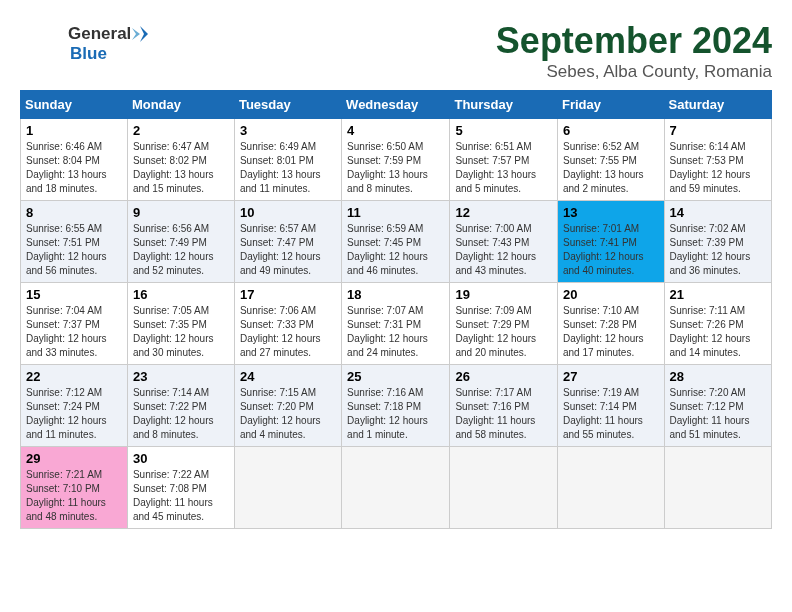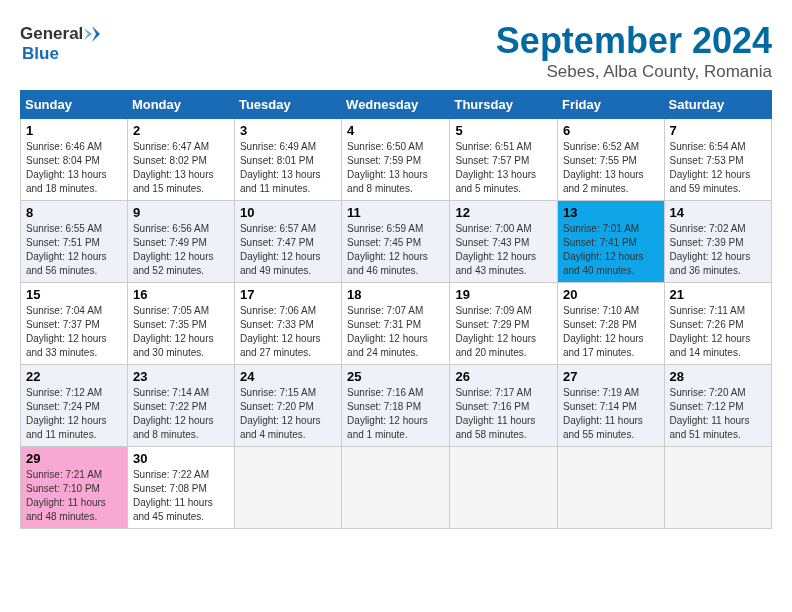--- a/index.html
+++ b/index.html
@@ -43,34 +43,34 @@
     }
     .day-info {
       font-size: 10px;
       line-height: 1.4;
       color: #333;
     }
   </style>
 </head>
 <body>
 
-<div style="display:flex; justify-content:space-between; align-items:flex-start; margin-bottom: 8px;">
+<div style="display:flex; justify-content:space-between; align-items:flex-start; margin-bottom: 8px; margin-left: 48px;">
   <div style="display:flex; align-items:center; margin-top:4px;">
     <div style="position:relative; width:56px; height:36px;">
       <span style="font-size:17px; font-weight:bold; color:#333;">General</span>
       <br>
       <span style="font-size:17px; font-weight:bold; color:#1a6bb5; margin-left:2px;">Blue</span>
       <svg width="22" height="22" style="position:absolute; top:0; right:-24px;" viewBox="0 0 22 22">
         <path d="M14 2 L22 10 L14 18 L18 10 Z" fill="#1a6bb5"></path>
         <path d="M6 4 L14 10 L6 16 L10 10 Z" fill="#6aadd5"></path>
       </svg>
     </div>
   </div>
   <div style="text-align:right;">
-    <div style="font-size:36px; font-weight:bold; color:#0369a1;">September 2024</div>
+    <div style="font-size:36px; font-weight:bold; color:#14532d;">September 2024</div>
     <div style="font-size:17px; color:#555;">Sebes, Alba County, Romania</div>
   </div>
 </div>
 
 <table class="calendar">
   <thead>
     <tr>
       <th>Sunday</th>
       <th>Monday</th>
       <th>Tuesday</th>
@@ -126,21 +126,21 @@
         <span class="day-num">6</span>
         <div class="day-info">
           <span>Sunrise: 6:52 AM</span><br>
           <span>Sunset: 7:55 PM</span><br>
           <span>Daylight: 13 hours and 2 minutes.</span>
         </div>
       </td>
         <td style="background: rgb(255, 255, 255);">
         <span class="day-num">7</span>
         <div class="day-info">
-          <span>Sunrise: 6:54 AM</span><br>
+          <span>Sunrise: 6:14 AM</span><br>
           <span>Sunset: 7:53 PM</span><br>
           <span>Daylight: 12 hours and 59 minutes.</span>
         </div>
       </td>
       </tr>
       <tr>
         <td style="background: rgb(238, 242, 248);">
         <span class="day-num">8</span>
         <div class="day-info">
           <span>Sunrise: 6:55 AM</span><br>

